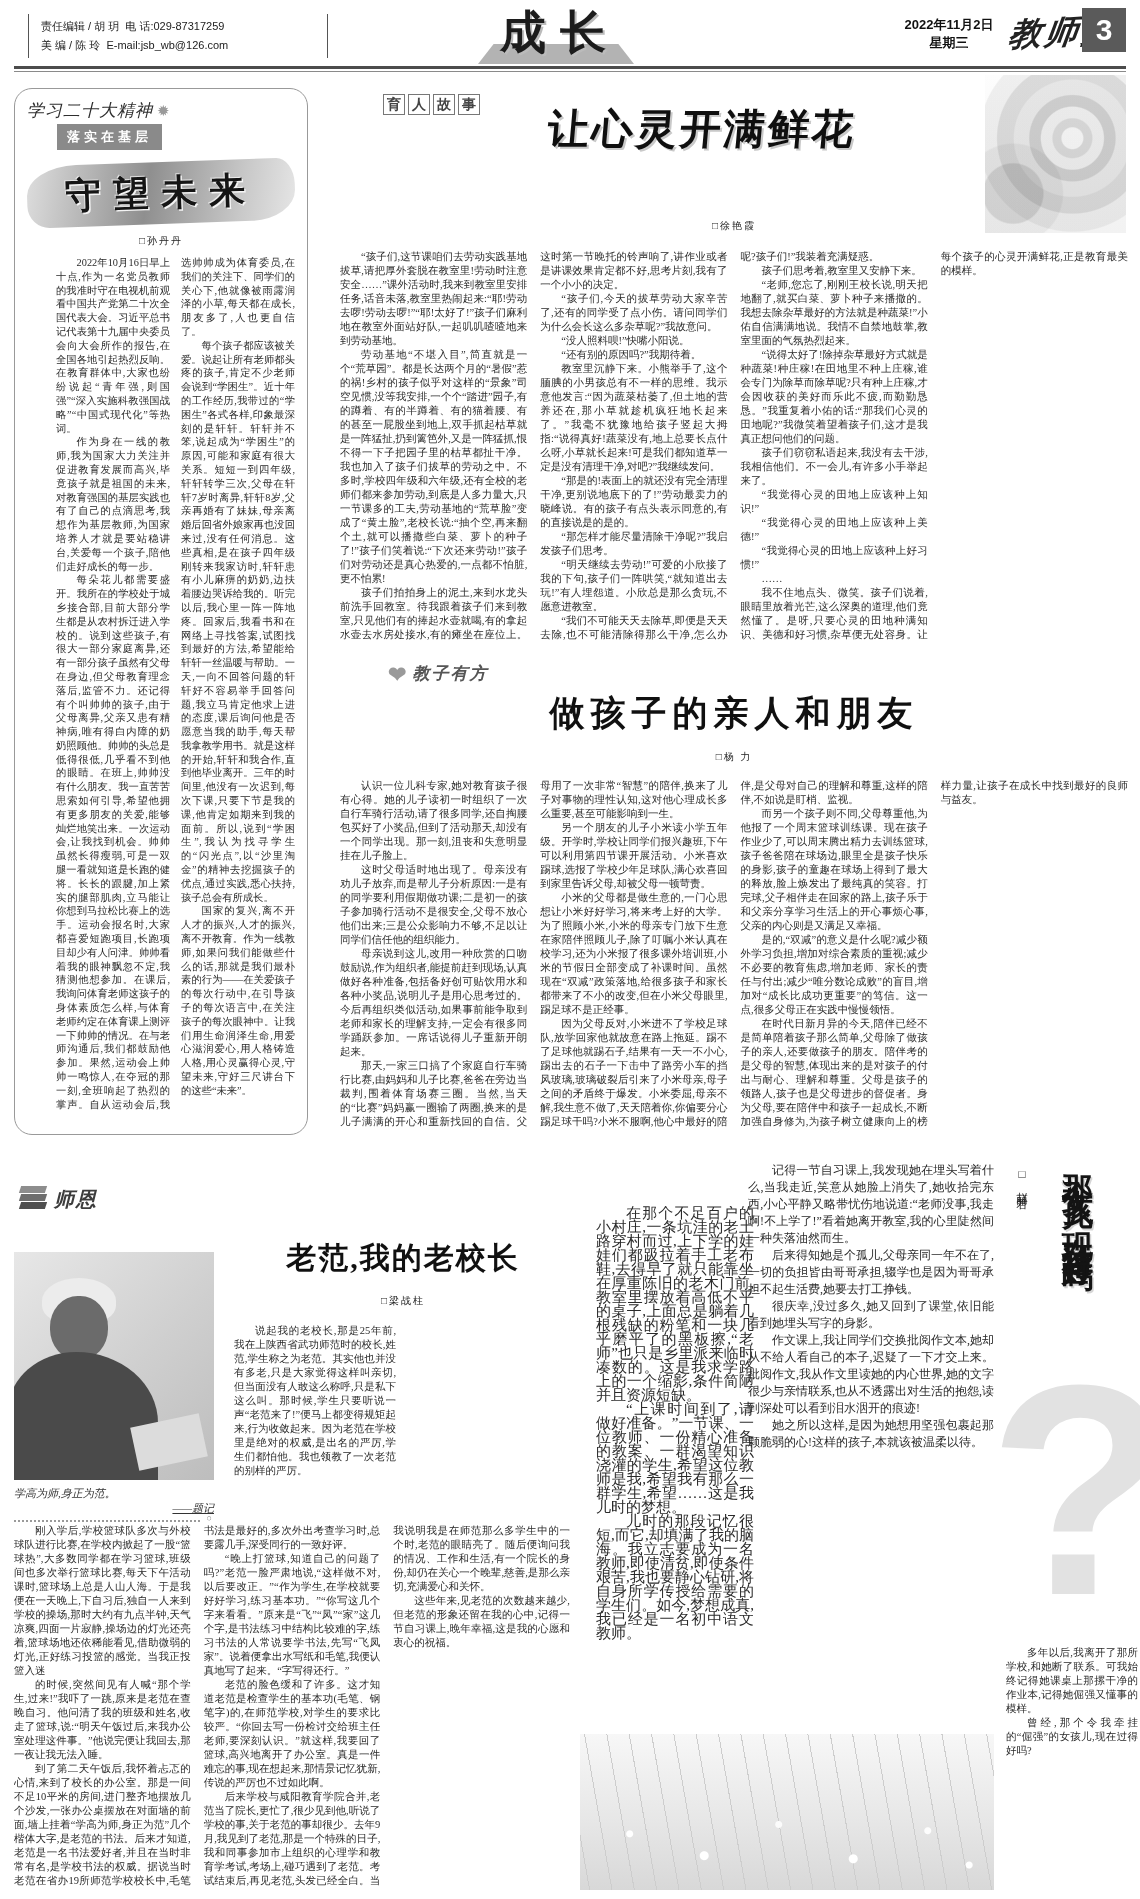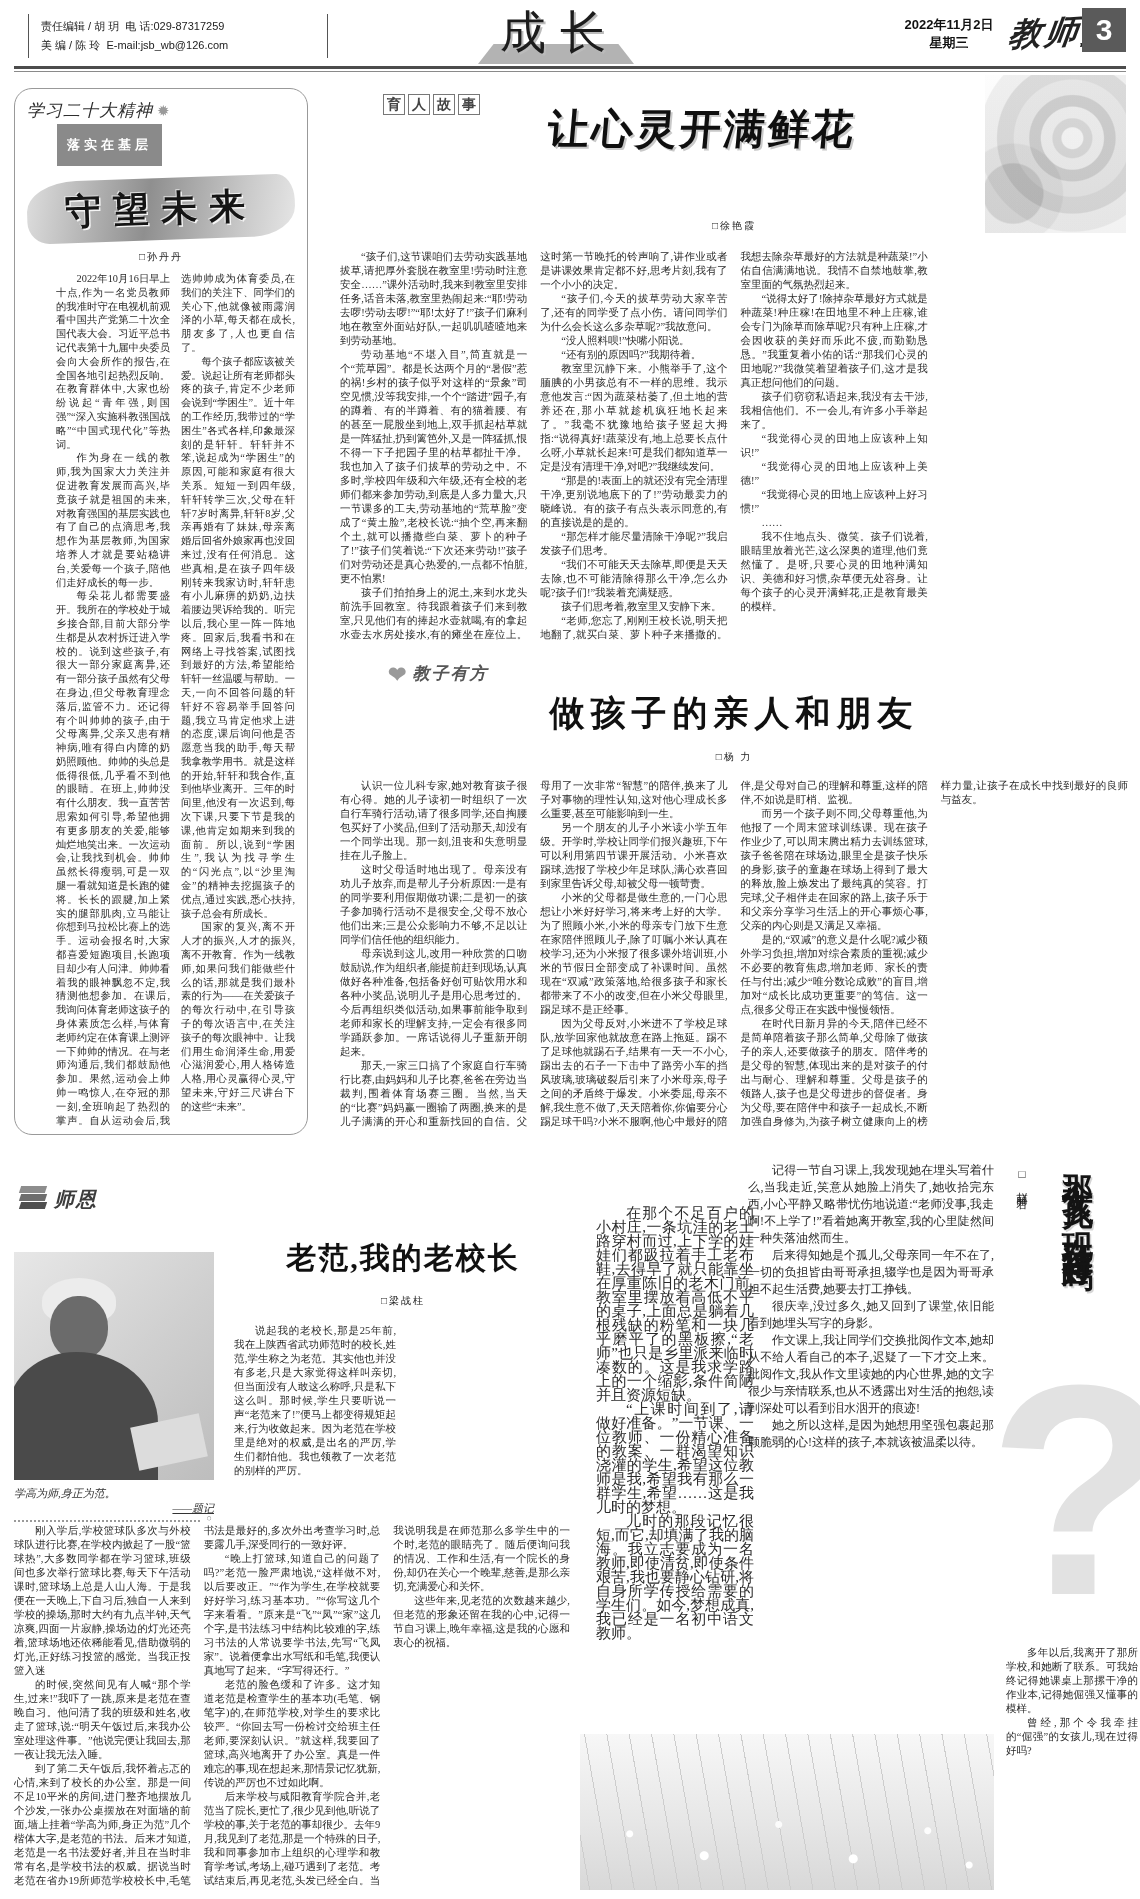--- a/index.html
+++ b/index.html
@@ -9,21 +9,21 @@
 
   
   .hdr { position:absolute; left:14px; top:6px; width:1112px; height:58px; }
   .editor-box { position:absolute; left:14px; top:8px; width:300px; padding:3px 12px;
     border-left:1px solid #555; border-right:1px solid #555;
     font-family:"Liberation Sans",sans-serif; font-size:11px; line-height:19px; color:#222; white-space:nowrap; }
   .gz-wrap { position:absolute; left:436px; top:0; width:220px; height:62px; }
   .gz-shadow { position:absolute; left:28px; top:38px; width:156px; height:20px; background:#b3b3b3;
     clip-path:polygon(10% 0,90% 0,100% 100%,0 100%); }
   .gz { position:absolute; left:0; top:-4px; width:220px; text-align:center;
-    font-size:46px; font-weight:400; letter-spacing:14px; color:#1c1c1c;
+    font-size:46px; font-weight:700; letter-spacing:14px; color:#1c1c1c;
     text-shadow:2px 2px 0 #bbb; }
   .date-box { position:absolute; left:880px; top:10px; width:110px; text-align:center;
     font-family:"Liberation Sans",sans-serif; font-size:13px; font-weight:bold; line-height:18px; color:#111; }
   .masthead { position:absolute; left:995px; top:4px; font-size:33px; font-weight:900;
     font-style:italic; letter-spacing:3px; color:#222; transform:skewX(-10deg) rotate(-3deg); }
   .pagenum { position:absolute; left:1068px; top:2px; width:44px; height:44px; background:#5a5a5a;
     color:#fff; font-family:"Liberation Sans",sans-serif; font-size:30px; font-weight:bold;
     display:flex; align-items:center; justify-content:center; }
   .hdr-rule { position:absolute; left:14px; top:66px; width:1112px; height:6px;
     border-top:3px solid #4c4c4c; border-bottom:1px solid #8a8a8a; }
@@ -33,21 +33,21 @@
   .flow .para { text-indent:2em; text-align:justify; }
   .flow { text-align:justify; }
 
   
   .a1-box { position:absolute; left:14px; top:88px; width:294px; height:1047px;
     border:1.5px solid #999; border-radius:18px; padding:10px 12px 8px; }
   .a1-badge1 { font-size:17px; font-weight:400; font-style:italic; color:#2e2e2e; letter-spacing:1px; }
   .sun-ico { color:#9a9a9a; font-size:15px; font-style:normal; }
   .a1-badge2 { display:inline-block; margin:2px 0 0 30px; background:#8a8a8a; color:#fff;
     font-family:"Liberation Sans",sans-serif; font-size:13px; font-weight:bold;
-    letter-spacing:4px; padding:12px 10px; }
+    letter-spacing:4px; padding:4px 10px; }
   .ribbon { margin-top:12px; height:62px; background:linear-gradient(100deg,#dedede,#8f8f8f 45%,#c9c9c9 80%,#e6e6e6);
     border-radius:50px 18px 44px 22px / 30px 26px 30px 22px; transform:rotate(-2deg);
     display:flex; align-items:center; justify-content:center; }
   .a1-title { font-size:36px; font-weight:900; letter-spacing:12px; color:#151515;
     text-shadow:1.5px 1.5px 0 #f4f4f4, -1px -1px 0 #ffffffaa; }
   .a1-byline { margin-top:10px; }
   .a1-body { margin-top:8px; height:858px; columns:2; column-gap:11px; column-fill:auto;
     font-size:10.3px; line-height:13.8px; overflow:hidden;margin-left:29px; }
 
   
@@ -180,20 +180,21 @@
 <div class="a2-body flow">
     <p class="para">“孩子们,这节课咱们去劳动实践基地拔草,请把厚外套脱在教室里!劳动时注意安全……”课外活动时,我来到教室里安排任务,话音未落,教室里热闹起来:“耶!劳动去啰!劳动去啰!”“耶!太好了!”孩子们麻利地在教室外面站好队,一起叽叽喳喳地来到劳动基地。</p>
     <p class="para">劳动基地“不堪入目”,简直就是一个“荒草园”。都是长达两个月的“暑假”惹的祸!乡村的孩子似乎对这样的“景象”司空见惯,没等我安排,一个个“踏进”园子,有的蹲着、有的半蹲着、有的猫着腰、有的甚至一屁股坐到地上,双手抓起枯草就是一阵猛扯,扔到篱笆外,又是一阵猛抓,恨不得一下子把园子里的枯草都扯干净。我也加入了孩子们拔草的劳动之中。不多时,学校四年级和六年级,还有全校的老师们都来参加劳动,到底是人多力量大,只一节课多的工夫,劳动基地的“荒草脸”变成了“黄土脸”,老校长说:“抽个空,再来翻个土,就可以播撒些白菜、萝卜的种子了!”孩子们笑着说:“下次还来劳动!”孩子们对劳动还是真心热爱的,一点都不怕脏,更不怕累!</p>
     <p class="para">孩子们拍拍身上的泥土,来到水龙头前洗手回教室。待我跟着孩子们来到教室,只见他们有的捧起水壶就喝,有的拿起水壶去水房处接水,有的瘫坐在座位上。这时第一节晚托的铃声响了,讲作业或者是讲课效果肯定都不好,思考片刻,我有了一个小小的决定。</p>
     <p class="para">“孩子们,今天的拔草劳动大家辛苦了,还有的同学受了点小伤。请问同学们为什么会长这么多杂草呢?”我故意问。</p>
     <p class="para">“没人照料呗!”快嘴小阳说。</p>
     <p class="para">“还有别的原因吗?”我期待着。</p>
     <p class="para">教室里沉静下来。小熊举手了,这个腼腆的小男孩总有不一样的思维。我示意他发言:“因为蔬菜枯萎了,但土地的营养还在,那小草就趁机疯狂地长起来了。”我毫不犹豫地给孩子竖起大拇指:“说得真好!蔬菜没有,地上总要长点什么呀,小草就长起来!可是我们都知道草一定是没有清理干净,对吧?”我继续发问。</p>
     <p class="para">“那是的!表面上的就还没有完全清理干净,更别说地底下的了!”劳动最卖力的晓峰说。有的孩子有点头表示同意的,有的直接说是的是的。</p>
     <p class="para">“那怎样才能尽量清除干净呢?”我启发孩子们思考。</p>
+    <p class="para">“明天继续去劳动!”可爱的小欣接了我的下句,孩子们一阵哄笑,“就知道出去玩!”有人埋怨道。小欣总是那么贪玩,不愿意进教室。</p>
     <p class="para">“我们不可能天天去除草,即便是天天去除,也不可能清除得那么干净,怎么办呢?孩子们!”我装着充满疑惑。</p>
     <p class="para">孩子们思考着,教室里又安静下来。</p>
     <p class="para">“老师,您忘了,刚刚王校长说,明天把地翻了,就买白菜、萝卜种子来播撒的。我想去除杂草最好的方法就是种蔬菜!”小佑自信满满地说。我情不自禁地鼓掌,教室里面的气氛热烈起来。</p>
     <p class="para">“说得太好了!除掉杂草最好方式就是种蔬菜!种庄稼!在田地里不种上庄稼,谁会专门为除草而除草呢?只有种上庄稼,才会因收获的美好而乐此不疲,而勤勤恳恳。”我重复着小佑的话:“那我们心灵的田地呢?”我微笑着望着孩子们,这才是我真正想问他们的问题。</p>
     <p class="para">孩子们窃窃私语起来,我没有去干涉,我相信他们。不一会儿,有许多小手举起来了。</p>
     <p class="para">“我觉得心灵的田地上应该种上知识!”</p>
     <p class="para">“我觉得心灵的田地上应该种上美德!”</p>
     <p class="para">“我觉得心灵的田地上应该种上好习惯!”</p>
     <p class="para">……</p>
     <p class="para">我不住地点头、微笑。孩子们说着,眼睛里放着光芒,这么深奥的道理,他们竟然懂了。是呀,只要心灵的田地种满知识、美德和好习惯,杂草便无处容身。让每个孩子的心灵开满鲜花,正是教育最美的模样。</p>

